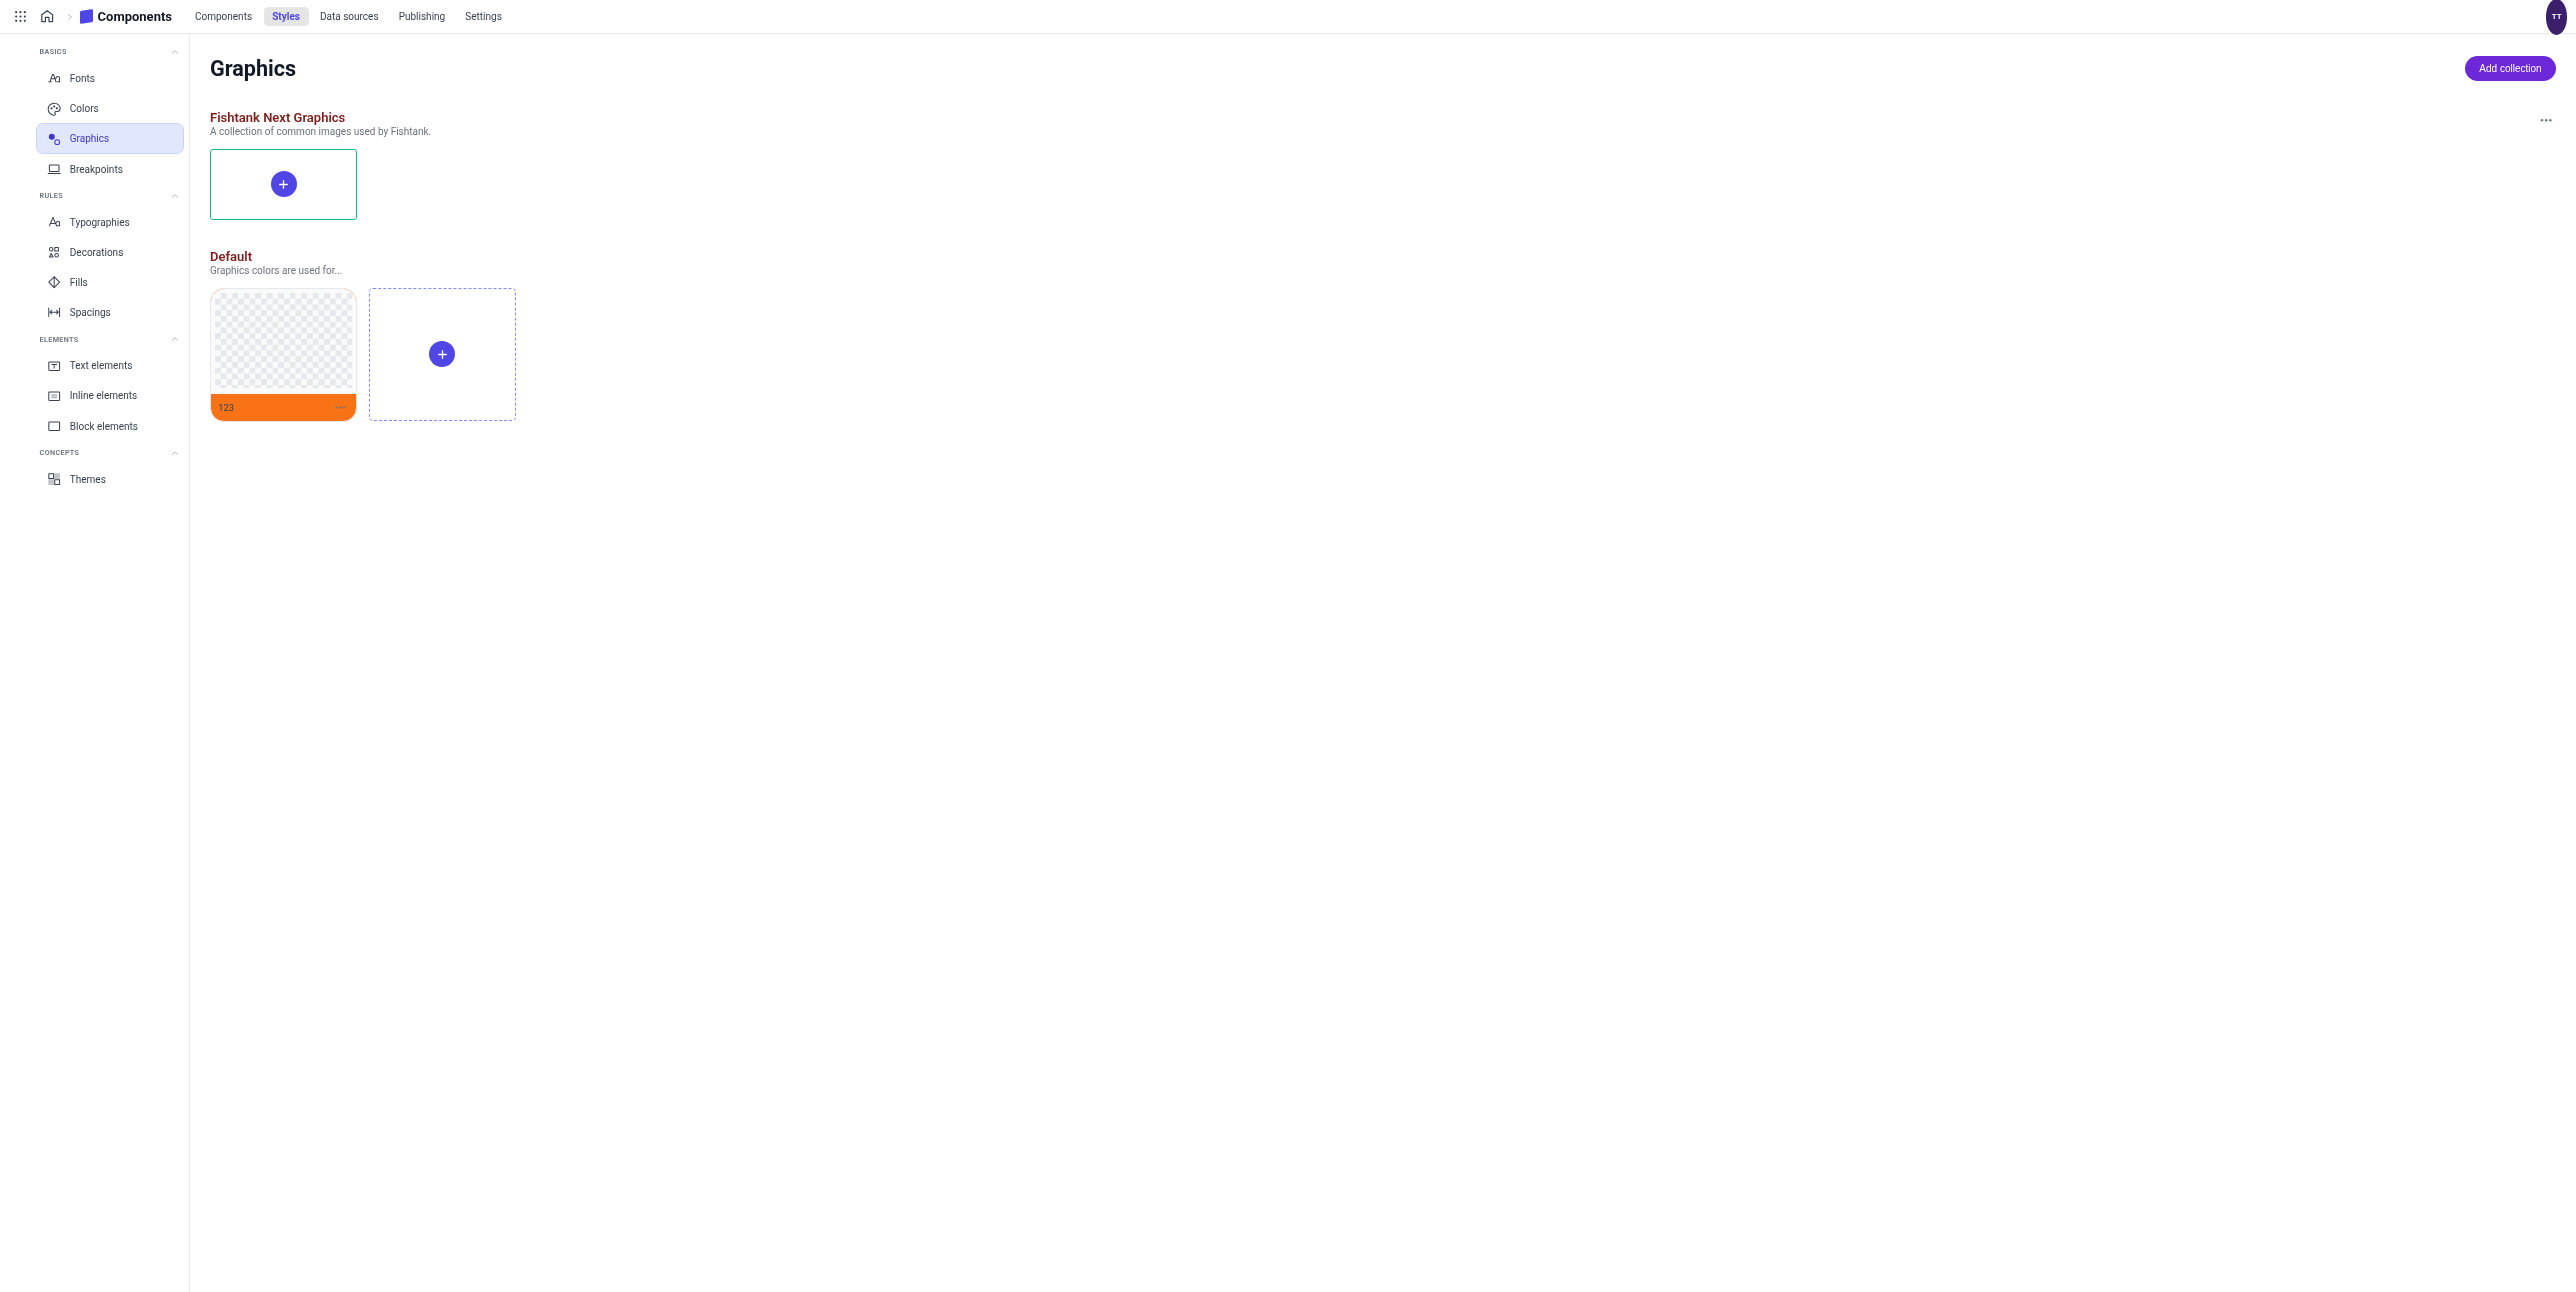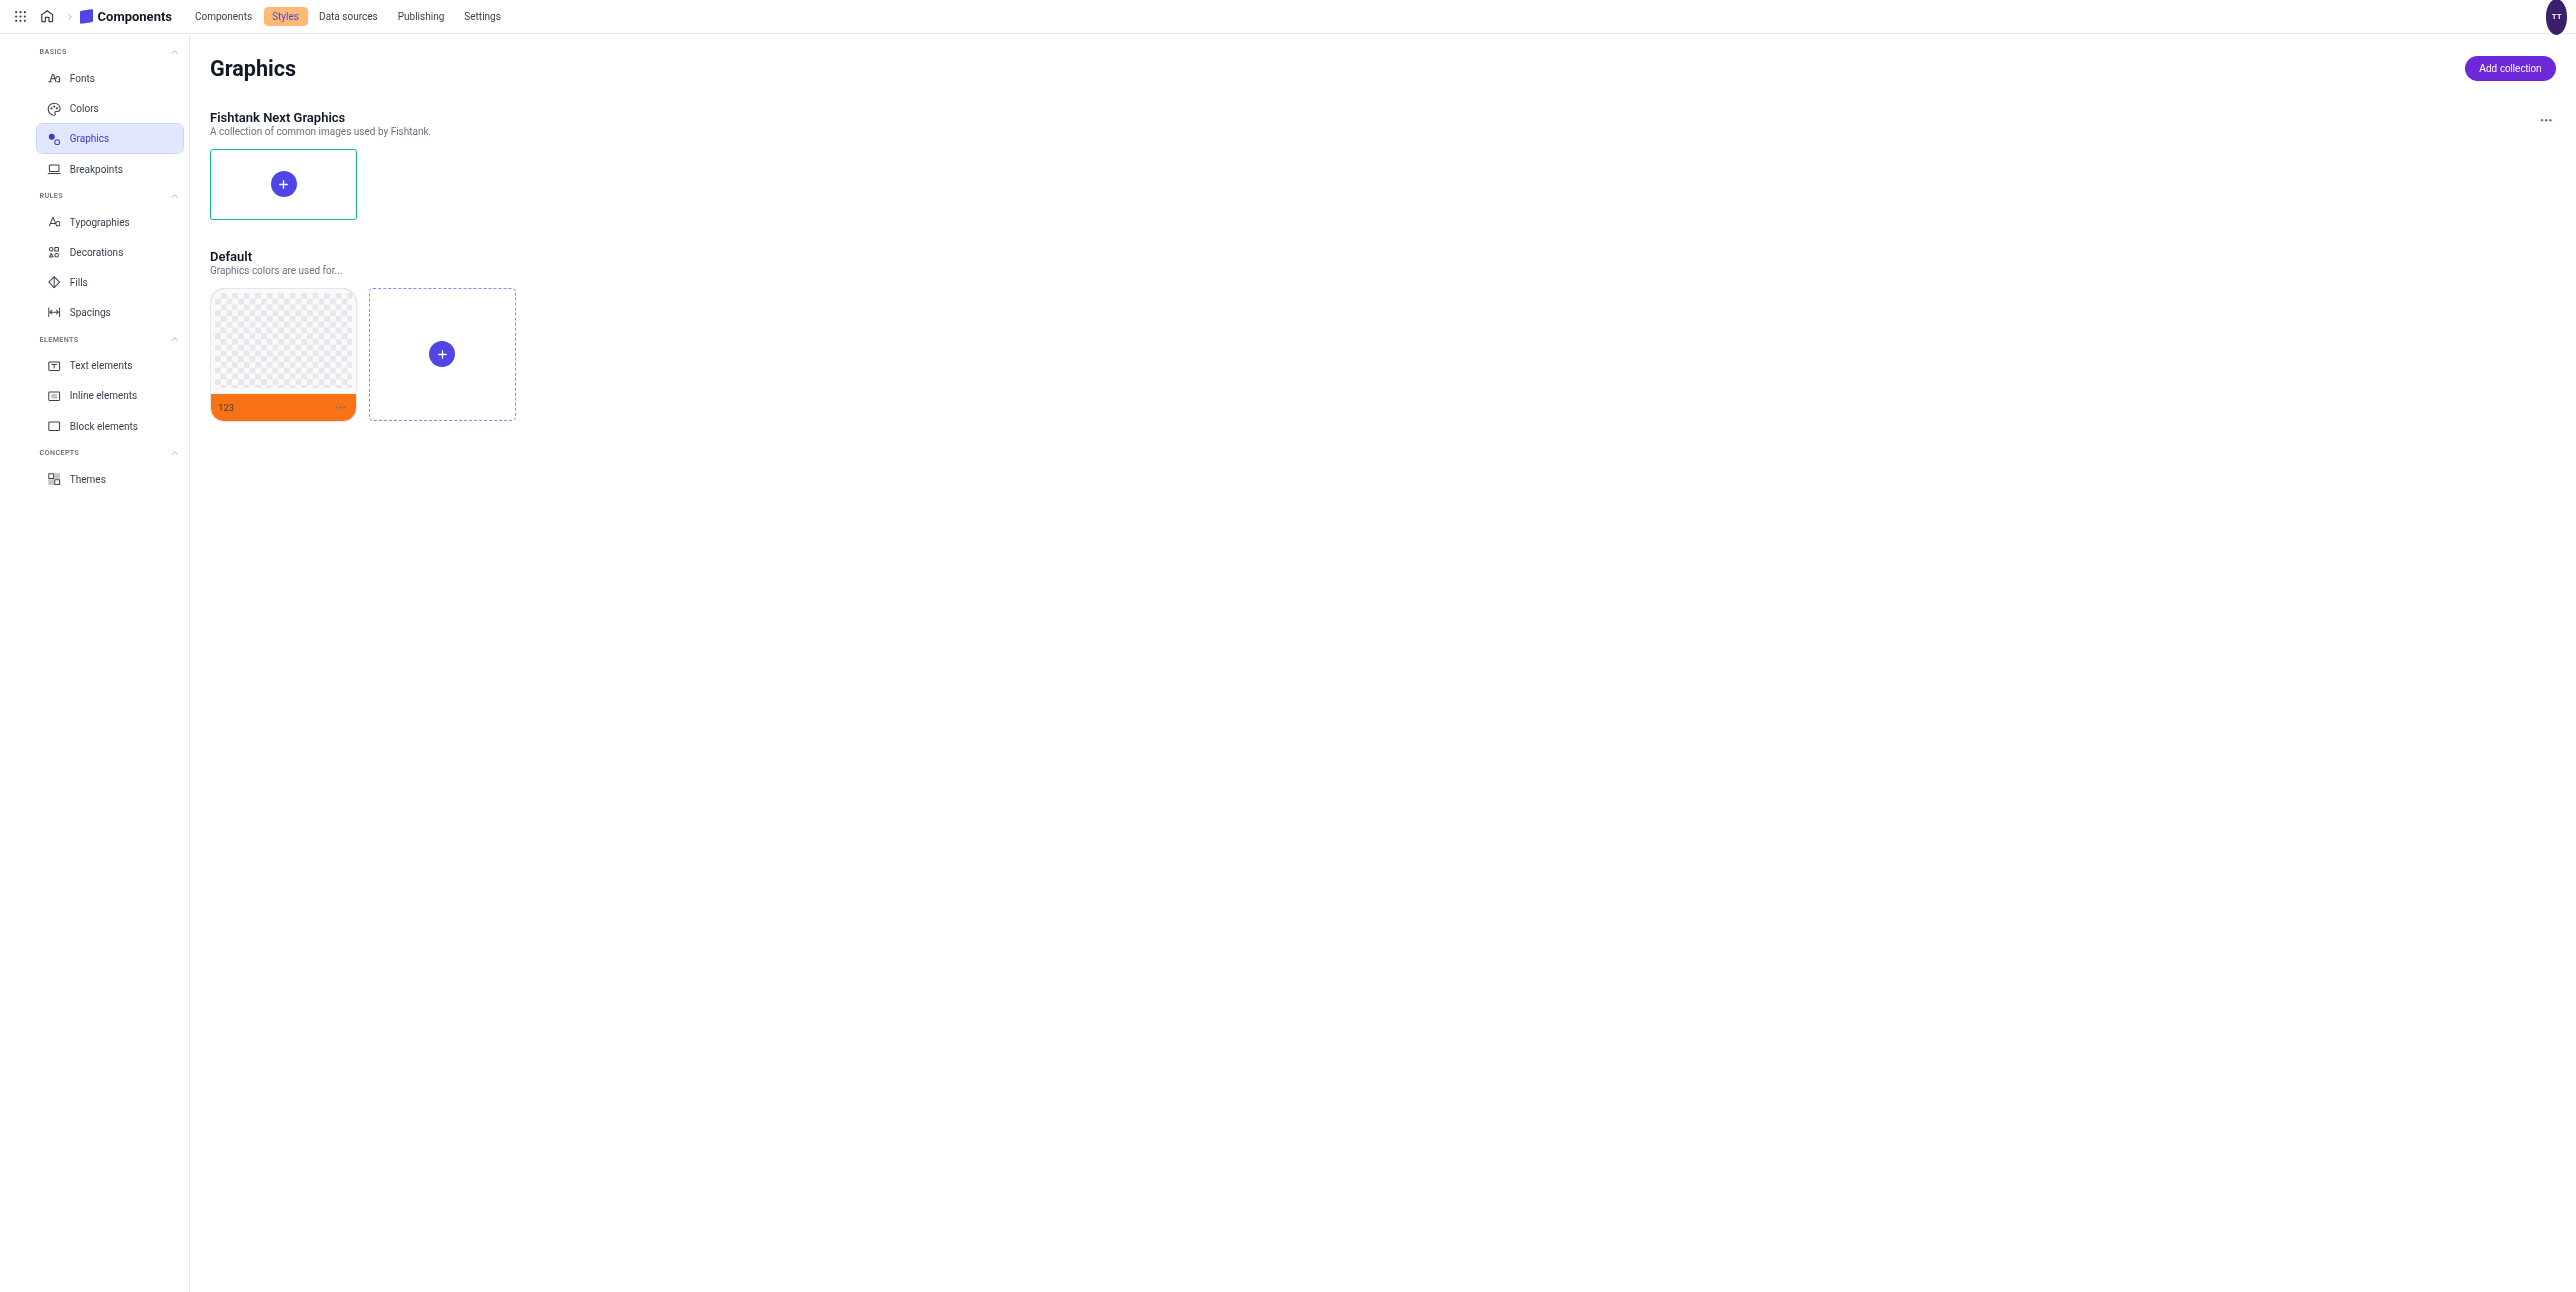--- a/index.html
+++ b/index.html
@@ -71,21 +71,22 @@
     }
     .topnav-item {
       padding: 4.3px 8.6px;
       border-radius: 4.3px;
       font-size: 10px;
       color: #374151;
       cursor: pointer;
     }
     .topnav-item.active {
       color: #4f46e5;
-      background: #fdba74;
+      background: #e5e5e5;
+      font-weight: bold;
     }
     .topbar-spacer {
       flex: 1;
     }
     .avatar {
       width: 21.6px;
       height: 36px;
       border-radius: 50%;
       background: #3b1f6b;
       color: #fff;
@@ -186,21 +187,21 @@
     }
     .collection-header {
       display: flex;
       align-items: flex-start;
       justify-content: space-between;
       margin-bottom: 11.5px;
     }
     .collection-title {
       font-size: 13px;
       font-weight: 600;
-      color: #0f172a;
+      color: #7f1d1d;
       margin-bottom: 1.4px;
     }
     .collection-desc {
       font-size: 10px;
       color: #6b7280;
     }
     .collection-more {
       width: 20px;
       height: 20px;
       display: flex;

